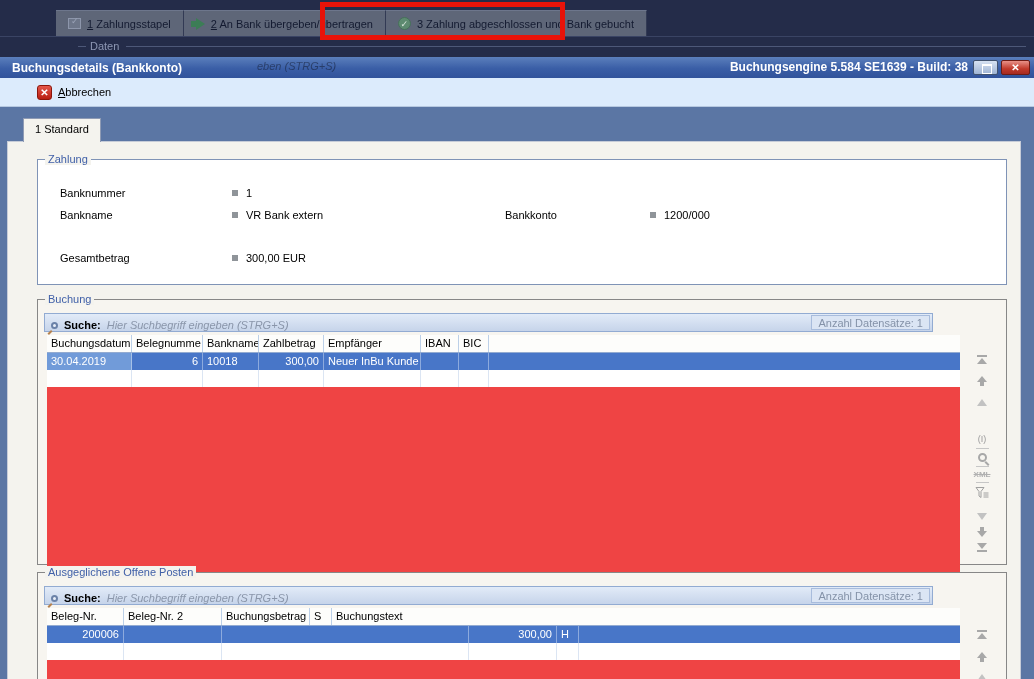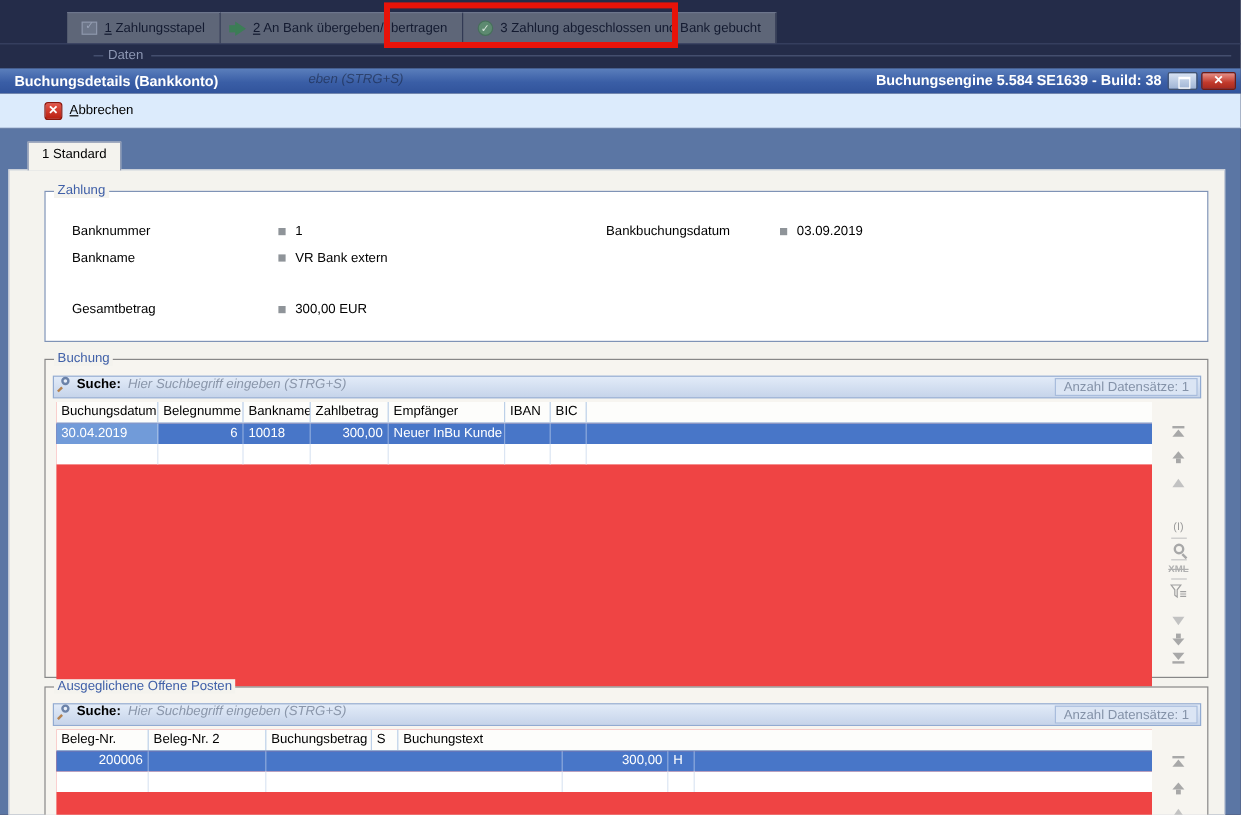--- a/index.html
+++ b/index.html
@@ -74,23 +74,23 @@
   .f-bullet { position:absolute; top:3px; width:6px; height:6px; background:#8f9499; }
   .f-value { position:absolute; top:0; }
   .fr-left { left:22px; width:440px; }
   .fr-left .f-bullet { left:172px; }
   .fr-left .f-value { left:186px; }
   .fr-right { left:467px; width:440px; }
   .fr-right .f-bullet { left:145px; }
   .fr-right .f-value { left:159px; }
 
   
-  .search-bar { position:absolute; left:6px; top:13px; width:957px; height:19px;
+  .search-bar { position:absolute; left:6px; top:13px; width:889px; height:19px;
                 background:linear-gradient(#e2ebf8,#c6d4ea); border:1px solid #92abd2;
-                display:flex; align-items:flex-start; }
+                display:flex; align-items:flex-end; }
   .search-mag { width:7px; height:7px; border:2px solid #6b82a8; border-radius:50%; position:relative;
                 margin:0 6px 2px 6px; background:#e8eef8; }
   .search-mag::after { content:""; position:absolute; left:-4px; top:6px; width:2px; height:5px;
                        background:#b5824f; transform:rotate(45deg); }
   .search-label { font-weight:bold; margin-right:6px; }
   .search-placeholder { font-style:italic; color:#8a96aa; }
   .count-badge { position:absolute; right:2px; top:1px; height:15px; padding:1px 6px 0;
                  background:#dbe5f4; border:1px solid #a8bcdc; color:#8492a8; }
 
   
@@ -196,24 +196,24 @@
           <div class="field-row fr-left" style="top:49px">
             <span class="f-label">Bankname</span>
             <span class="f-bullet"></span>
             <span class="f-value">VR Bank extern</span>
           </div>
           <div class="field-row fr-left" style="top:92px">
             <span class="f-label">Gesamtbetrag</span>
             <span class="f-bullet"></span>
             <span class="f-value">300,00 EUR</span>
           </div>
-          <div class="field-row fr-right" style="top:27px">
-            <span class="f-label">Bankbuchungsdatum</span>
+          <div class="field-row fr-right" style="top:49px">
+            <span class="f-label">Bankkonto</span>
             <span class="f-bullet"></span>
-            <span class="f-value">03.09.2019</span>
+            <span class="f-value">1200/000</span>
           </div>
         </div>
 
         <div class="groupbox gb-buchung">
           <span class="gb-label">Buchung</span>
 
           <div class="search-bar">
             <span class="search-mag"></span>
             <span class="search-label">Suche:</span>
             <span class="search-placeholder">Hier Suchbegriff eingeben (STRG+S)</span>

